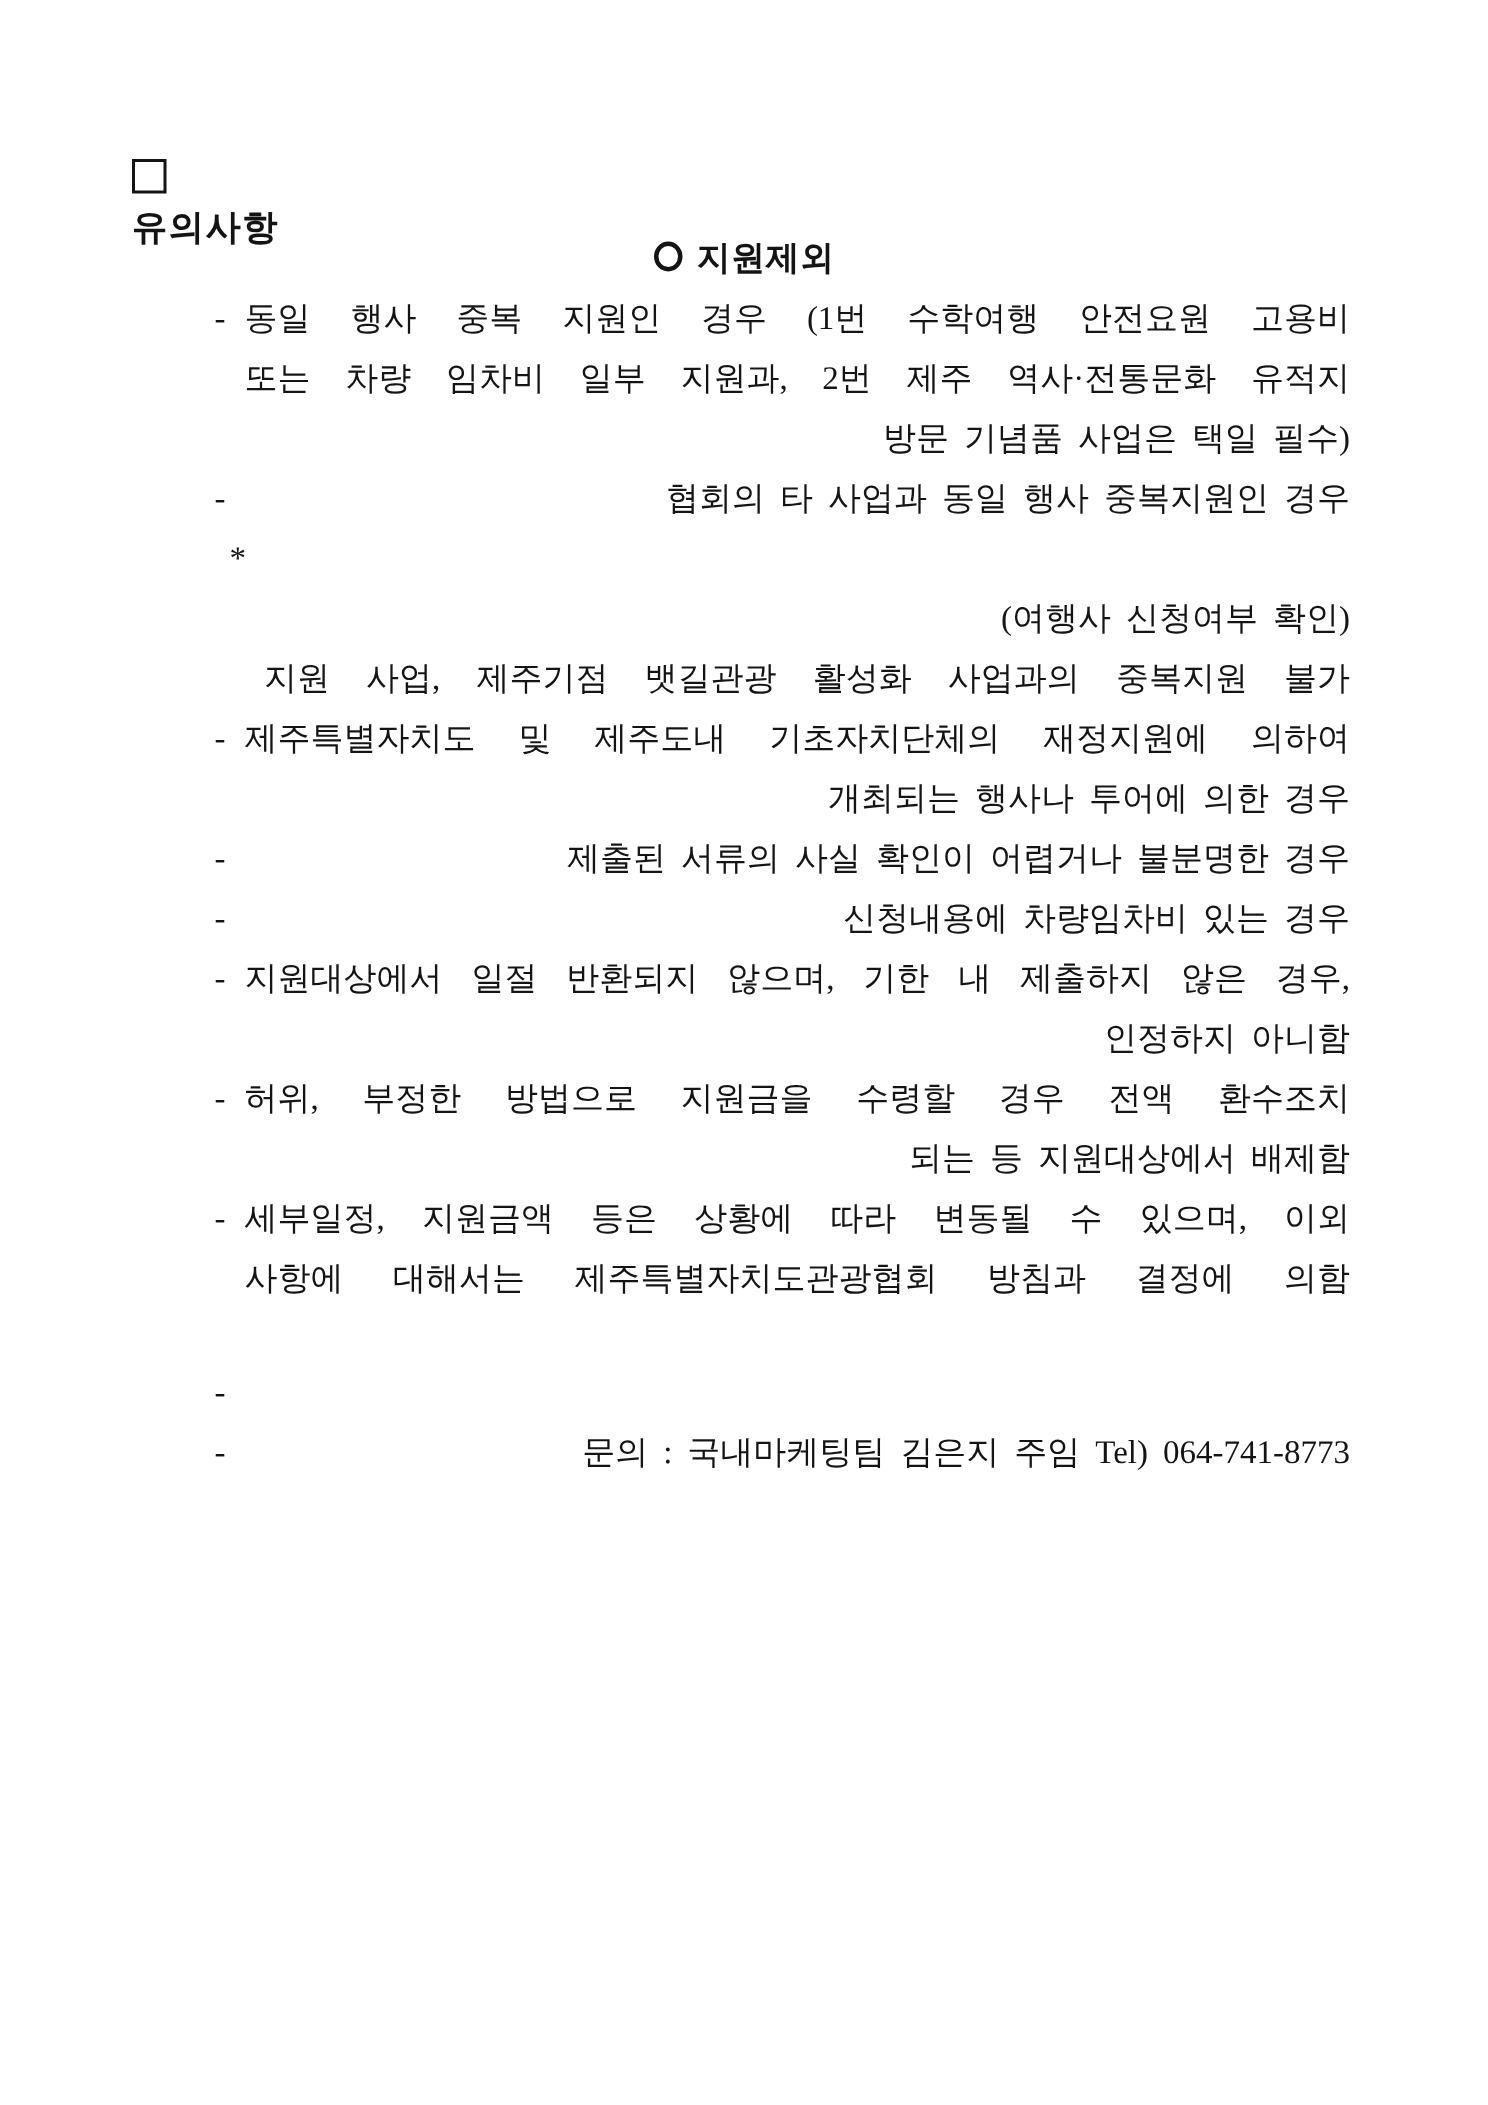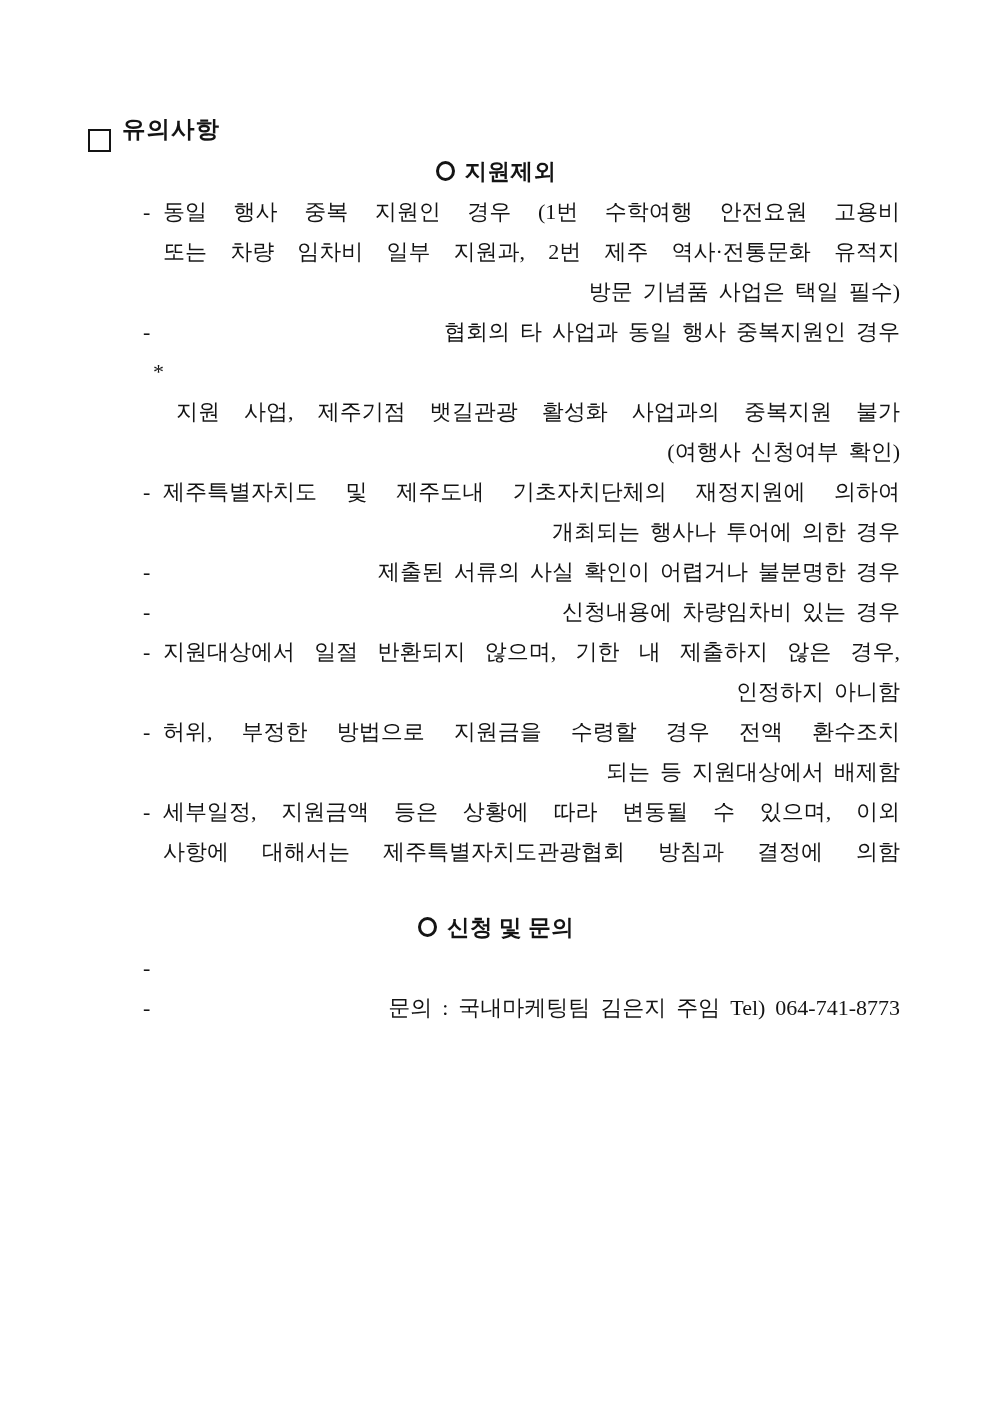--- a/index.html
+++ b/index.html
@@ -11,21 +11,21 @@
     overflow:hidden;
   }
   .page{
     width:992px;height:1403px;
     box-sizing:border-box;
     padding-top:106px;
     background:#ffffff;
   }
   .row{display:flex;align-items:baseline;height:40px;line-height:40px;font-size:22px;}
   
-  .h1r{height:46px;line-height:46px;padding-left:88px;align-items:flex-end;display:flex;}
+  .h1r{height:46px;line-height:46px;padding-left:88px;align-items:flex-start;display:flex;flex-direction:column;}
   .h1t{font-weight:bold;font-size:23.5px;letter-spacing:1px;}
   .sq{
     width:19px;height:19px;border:2.2px solid #141414;
     display:inline-block;margin-right:11px;flex:none;
     background:transparent;
   }
   
   .h2r{align-items:center;display:flex;height:40px;justify-content:center;}
   .h2t{font-weight:bold;font-size:22.5px;letter-spacing:0.5px;line-height:40px;}
   .ci{
@@ -73,25 +73,25 @@
   <div class="row it">
     <span class="mk">-</span>
     <span class="tx">협회의 타 사업과 동일 행사 중복지원인 경우</span>
   </div>
 
   <div class="row st">
     <span class="mk">*</span>
   </div>
   <div class="row st">
     <span class="mk"></span>
-    <span class="tx fill">지원 사업, 제주기점 뱃길관광 활성화 사업과의 중복지원 불가</span>
+    <span class="tx">(여행사 신청여부 확인)</span>
   </div>
   <div class="row st">
     <span class="mk"></span>
-    <span class="tx">(여행사 신청여부 확인)</span>
+    <span class="tx fill">지원 사업, 제주기점 뱃길관광 활성화 사업과의 중복지원 불가</span>
   </div>
 
   <div class="row it">
     <span class="mk">-</span>
     <span class="tx fill">제주특별자치도 및 제주도내 기초자치단체의 재정지원에 의하여</span>
   </div>
   <div class="row it">
     <span class="mk"></span>
     <span class="tx">개최되는 행사나 투어에 의한 경우</span>
   </div>
@@ -129,24 +129,20 @@
     <span class="mk">-</span>
     <span class="tx fill">세부일정, 지원금액 등은 상황에 따라 변동될 수 있으며, 이외</span>
   </div>
   <div class="row it">
     <span class="mk"></span>
     <span class="tx fill">사항에 대해서는 제주특별자치도관광협회 방침과 결정에 의함</span>
   </div>
 
   <div class="spacer"></div>
 
-  <div class="h2r">
-    <span class="ci"></span>
-    <span class="h2t">신청 및 문의</span>
-  </div>
 
   <div class="row it">
     <span class="mk">-</span>
   </div>
   <div class="row it">
     <span class="mk">-</span>
     <span class="tx">문의 : 국내마케팅팀 김은지 주임 Tel) 064-741-8773</span>
   </div>
 
 </div>

